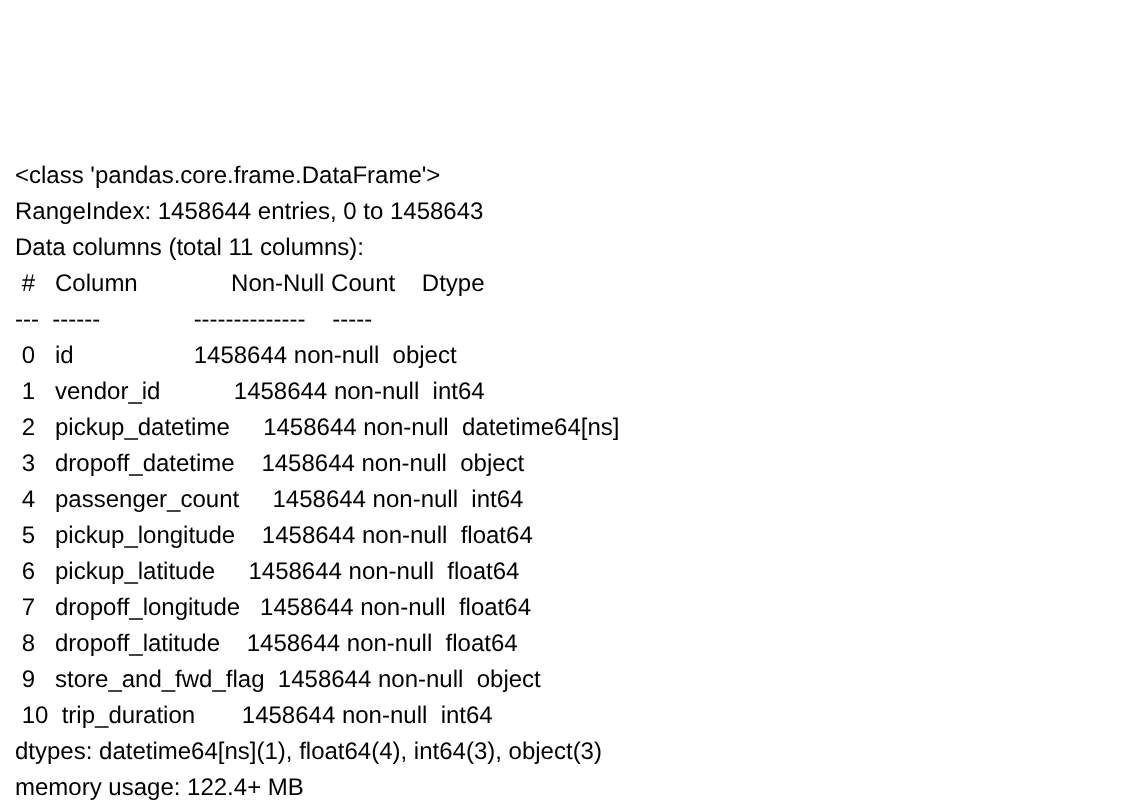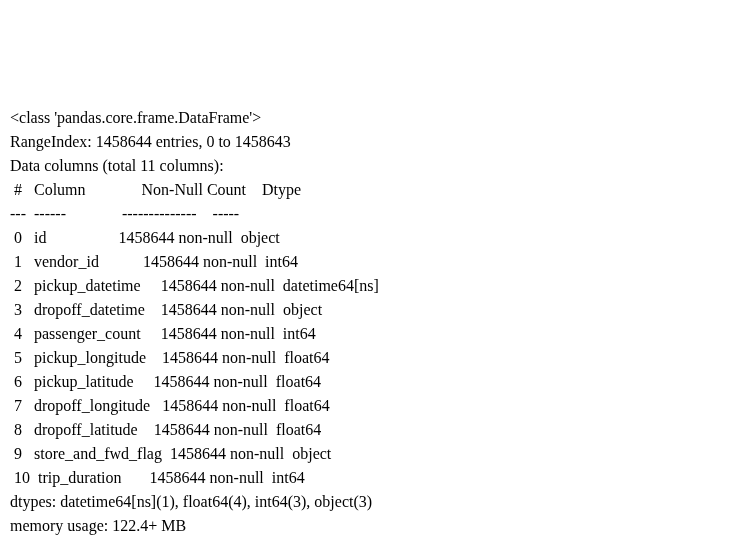--- a/index.html
+++ b/index.html
@@ -6,21 +6,21 @@
       font-family: "Courier New", Courier, monospace;
       font-size: 16px;
       line-height: 1.5;
       color: #000;
       background: #fff;
       margin: 0;
       padding: 10px;
       white-space: pre;
     }
     .output {
-      font-family: Liberation Serif, serif;
+      font-family: Liberation Sans, sans-serif;
     }
     .line {
       display: block;
     }
   </style>
 </head>
 <body>
 
 
 

